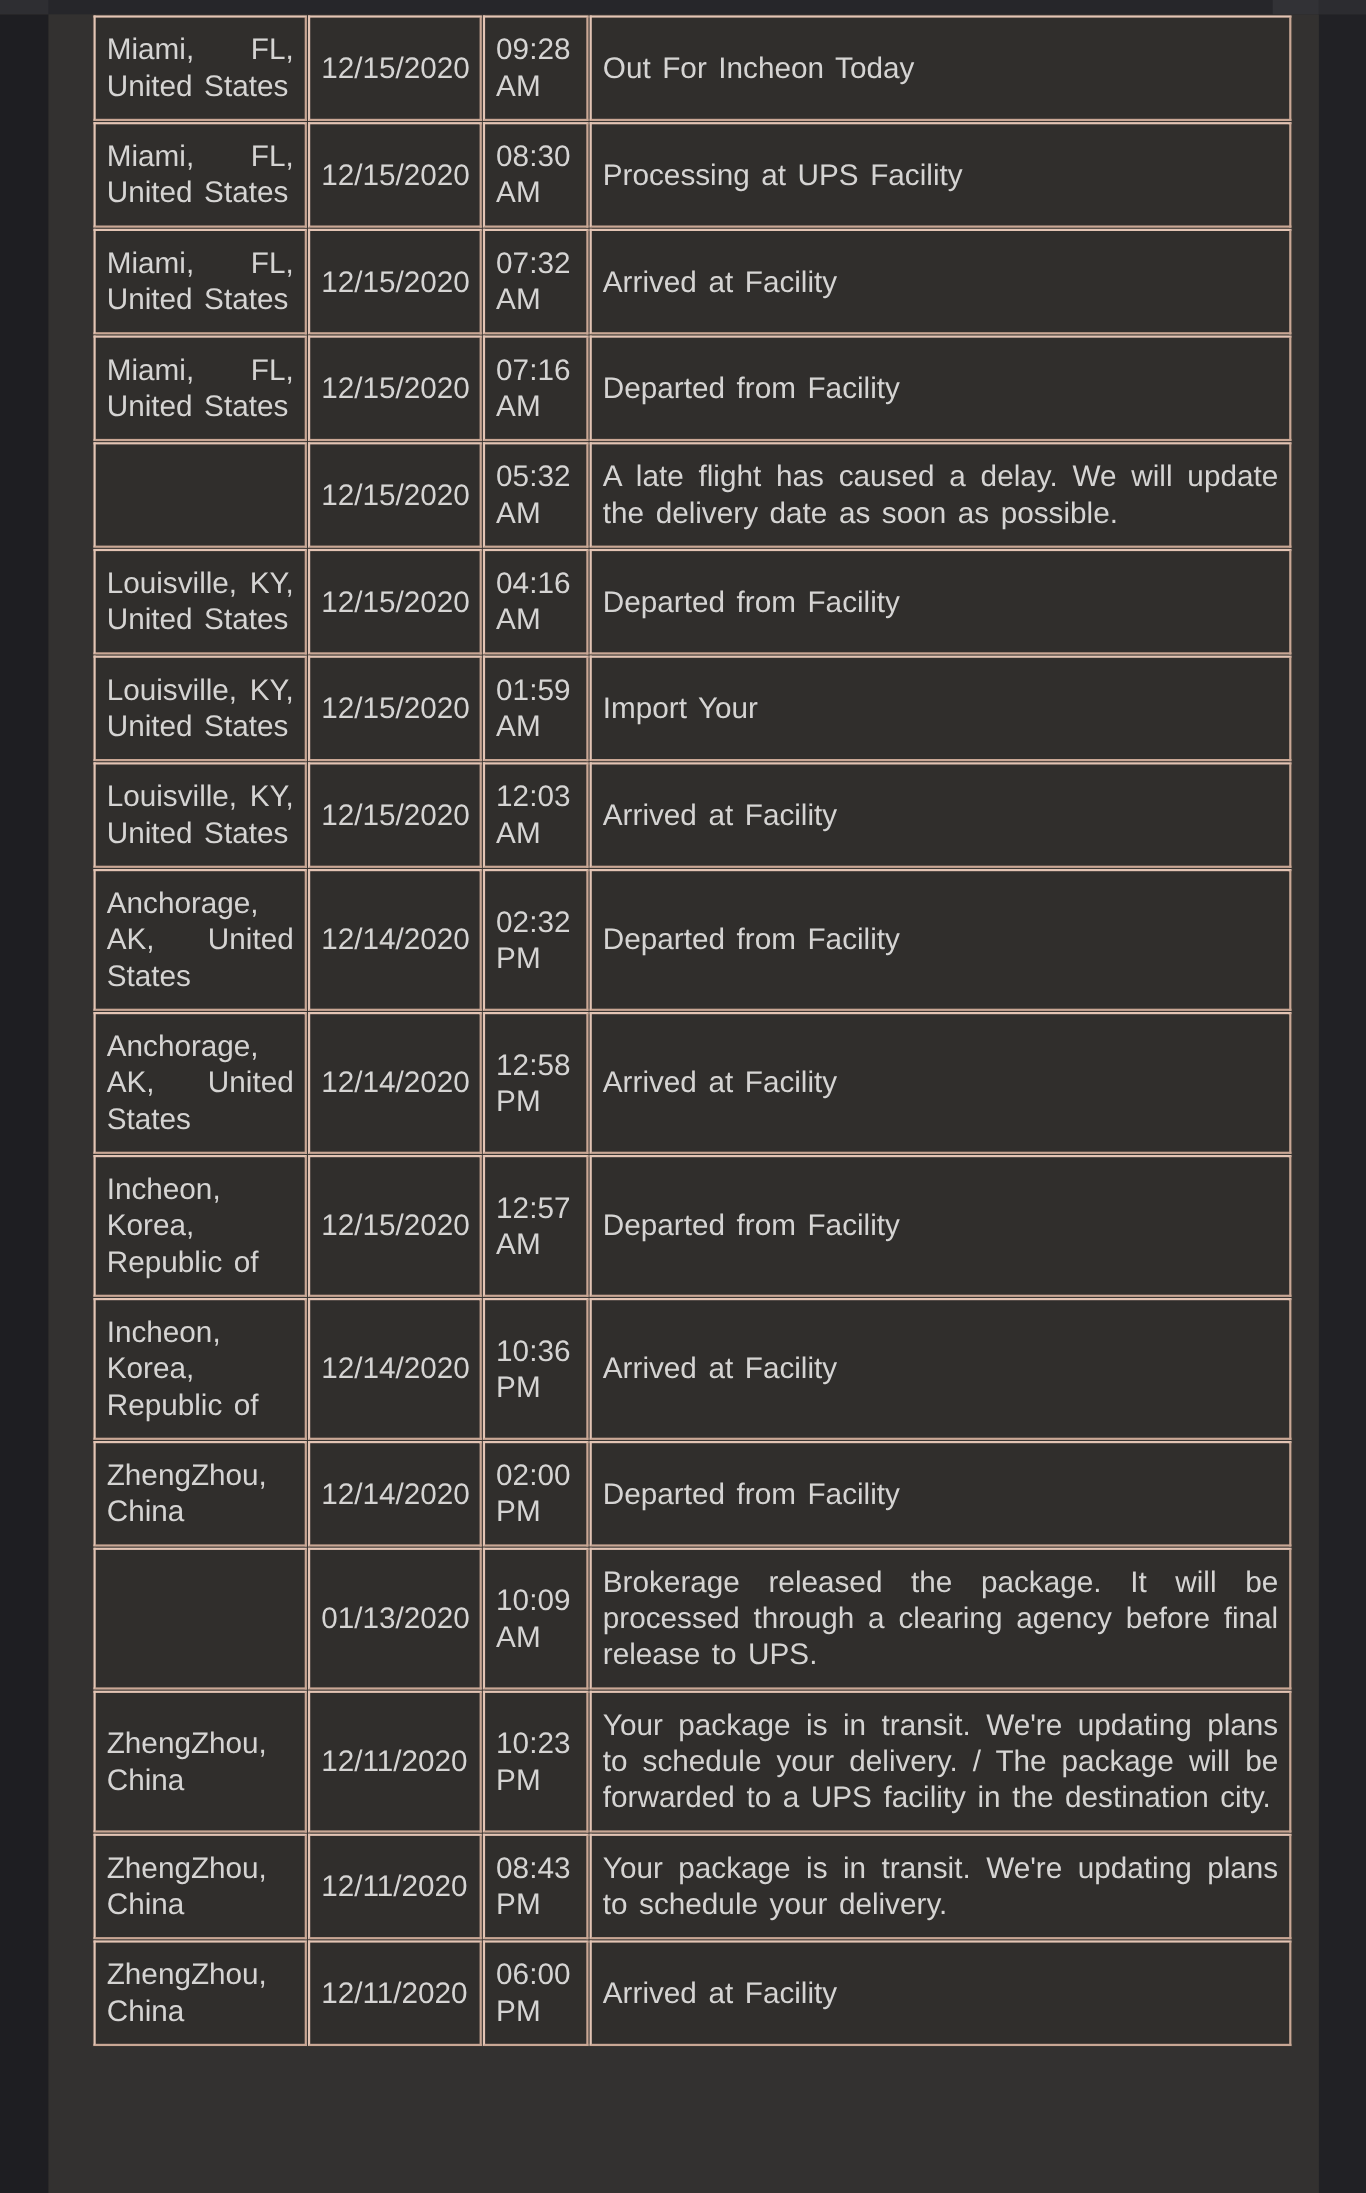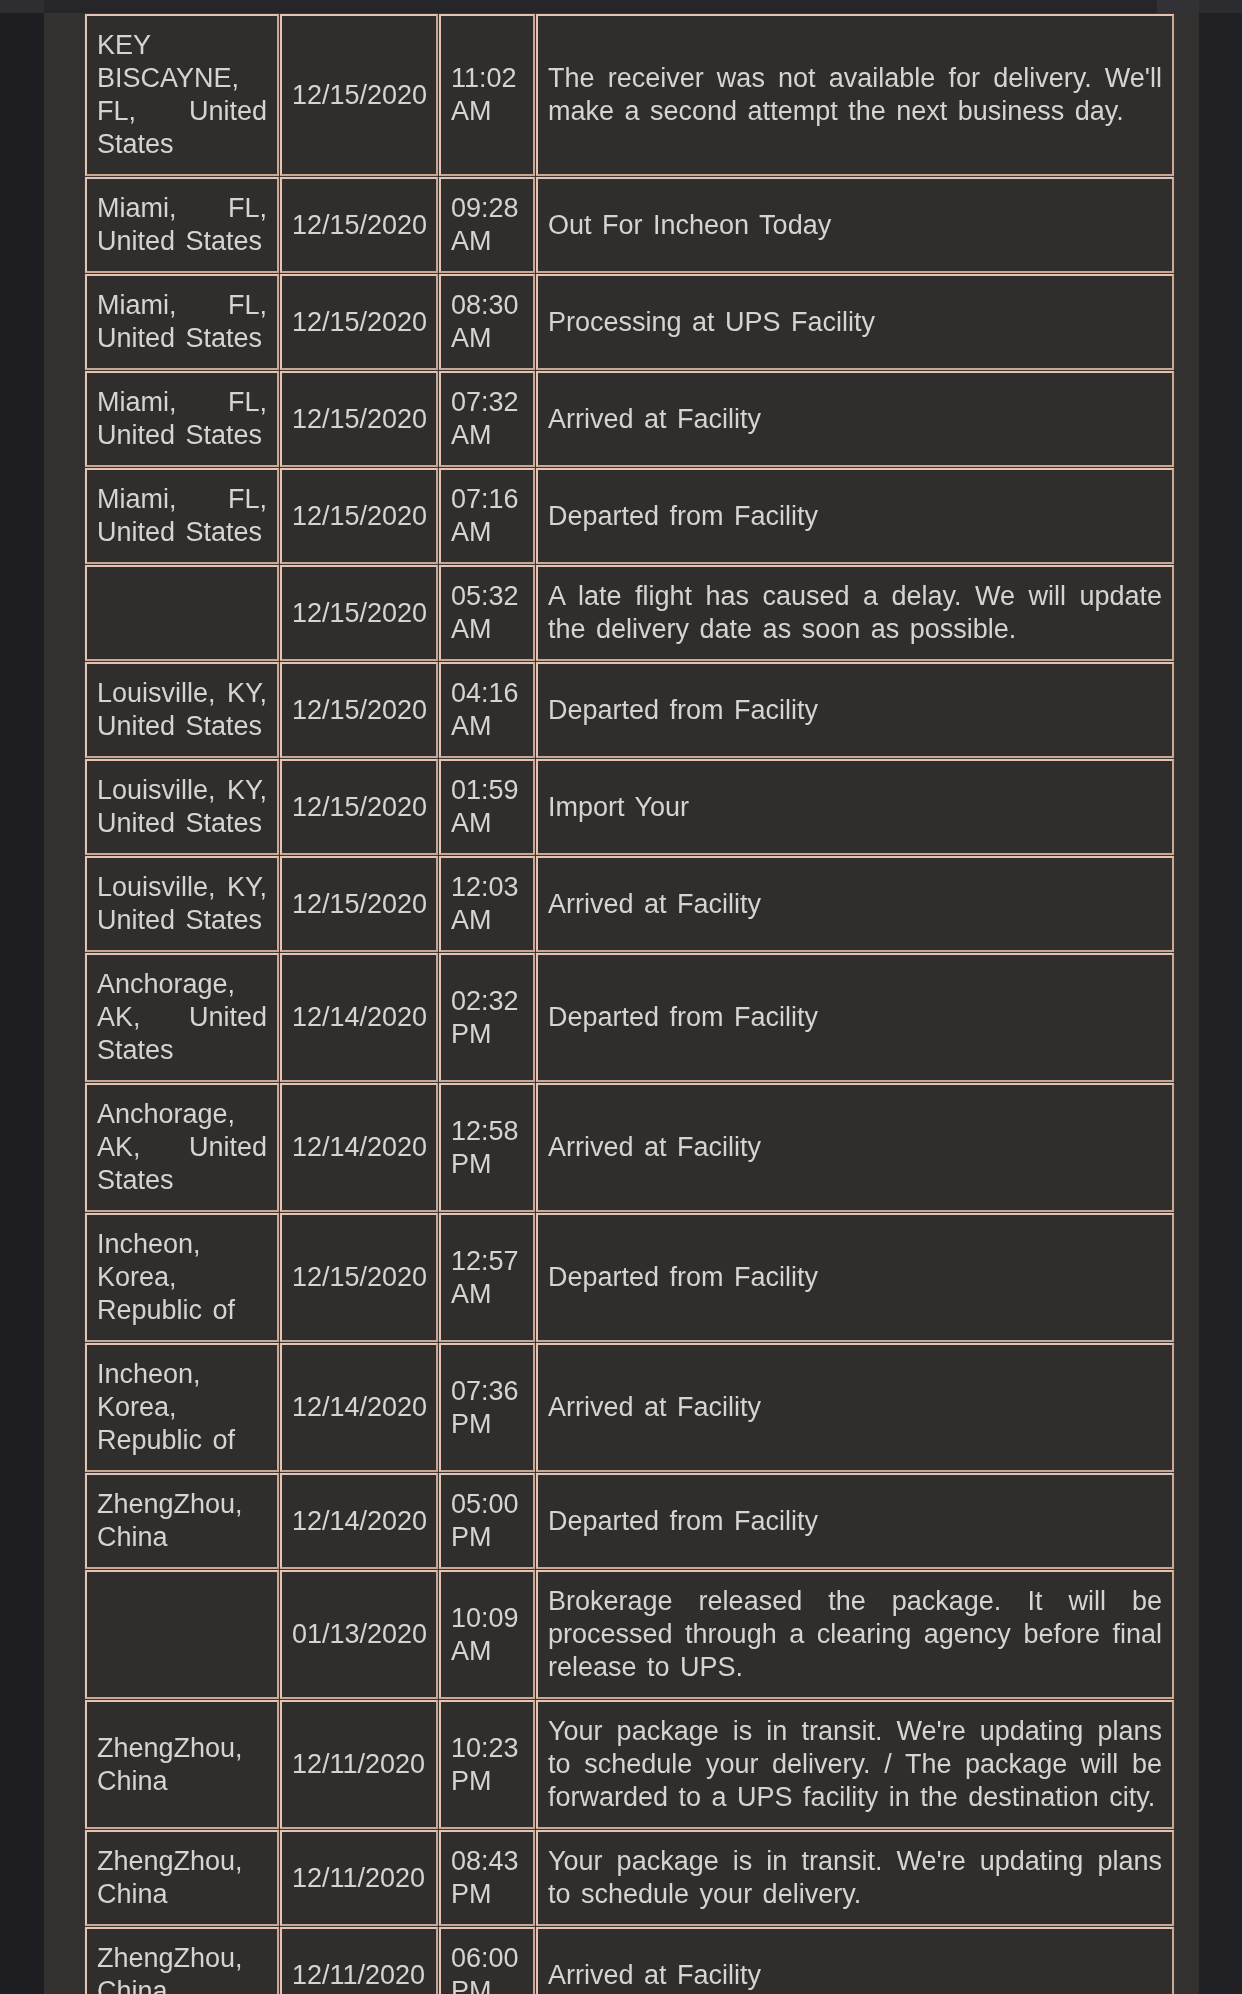--- a/index.html
+++ b/index.html
@@ -88,26 +88,20 @@
   </div>
 
   <table class="tracking">
     <colgroup>
       <col style="width:194px">
       <col style="width:158px">
       <col style="width:96px">
       <col style="width:638px">
     </colgroup>
     <tbody>
-    <tr>
-      <td class="c-loc">KEY BISCAYNE, FL, United States</td>
-      <td class="c-date">12/15/2020</td>
-      <td class="c-time">11:02 AM</td>
-      <td class="c-act">The receiver was not available for delivery. We'll make a second attempt the next business day.</td>
-    </tr>
 
     <tr>
       <td class="c-loc">Miami, FL, United States</td>
       <td class="c-date">12/15/2020</td>
       <td class="c-time">09:28 AM</td>
       <td class="c-act">Out For Incheon Today</td>
     </tr>
 
     <tr>
       <td class="c-loc">Miami, FL, United States</td>
@@ -175,28 +169,28 @@
     <tr>
       <td class="c-loc">Incheon, Korea, Republic of</td>
       <td class="c-date">12/15/2020</td>
       <td class="c-time">12:57 AM</td>
       <td class="c-act">Departed from Facility</td>
     </tr>
 
     <tr>
       <td class="c-loc">Incheon, Korea, Republic of</td>
       <td class="c-date">12/14/2020</td>
-      <td class="c-time">07:36 PM</td>
-      <td class="c-act">Arrived at Facility</td>
-    </tr>
-
-    <tr>
-      <td class="c-loc">ZhengZhou, China</td>
-      <td class="c-date">12/14/2020</td>
-      <td class="c-time">05:00 PM</td>
+      <td class="c-time">10:36 PM</td>
+      <td class="c-act">Arrived at Facility</td>
+    </tr>
+
+    <tr>
+      <td class="c-loc">ZhengZhou, China</td>
+      <td class="c-date">12/14/2020</td>
+      <td class="c-time">02:00 PM</td>
       <td class="c-act">Departed from Facility</td>
     </tr>
 
     <tr>
       <td class="c-loc"></td>
       <td class="c-date">01/13/2020</td>
       <td class="c-time">10:09 AM</td>
       <td class="c-act">Brokerage released the package. It will be processed through a clearing agency before final release to UPS.</td>
     </tr>
 

